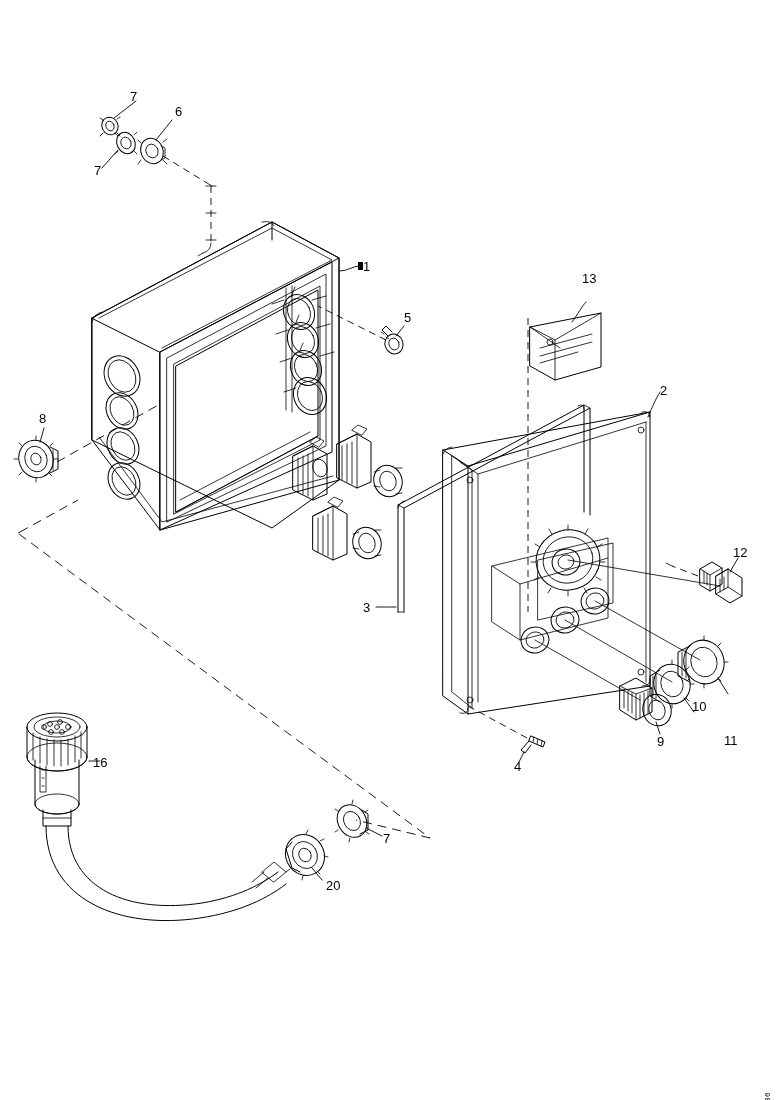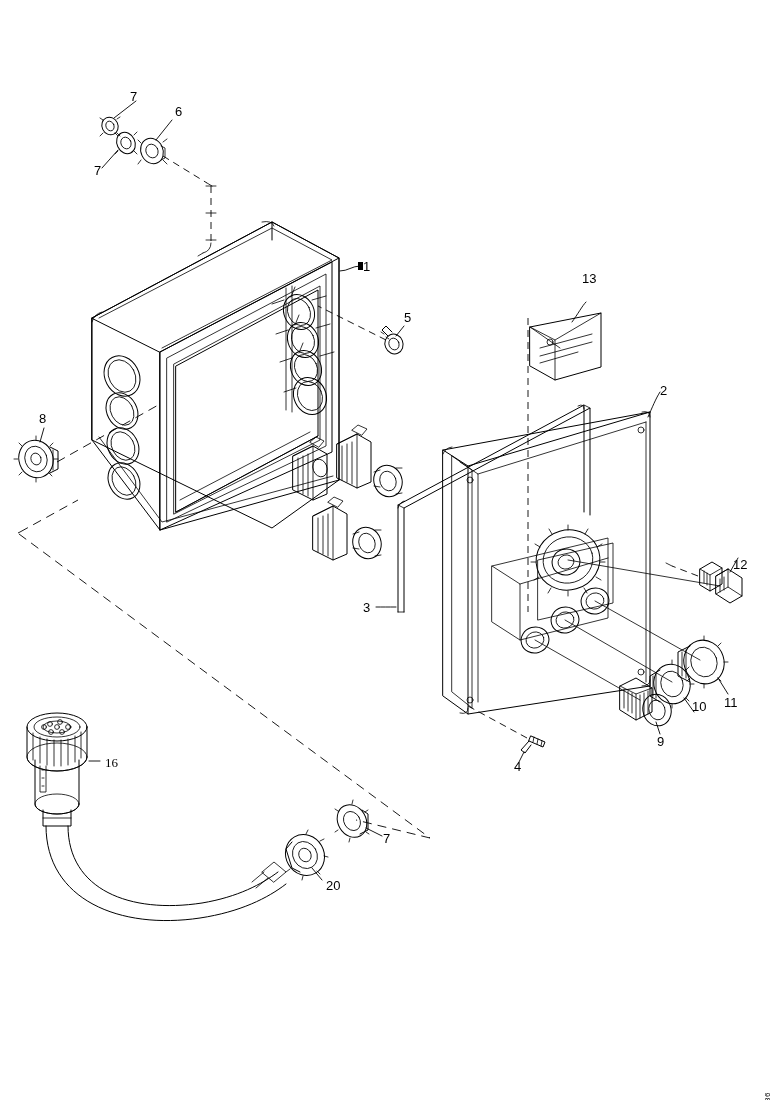--- a/index.html
+++ b/index.html
@@ -477,27 +477,27 @@
   <div class="callout" style="left:130px;top:90px;">7</div>
 
   <div class="callout" style="left:94px;top:164px;">7</div>
 
   <div class="callout" style="left:39px;top:412px;">8</div>
 
   <div class="callout" style="left:657px;top:735px;">9</div>
 
   <div class="callout" style="left:692px;top:700px;">10</div>
 
-  <div class="callout" style="left:724px;top:696px;">11</div>
-
-  <div class="callout" style="left:733px;top:558px;">12</div>
+  <div class="callout" style="left:724px;top:734px;">11</div>
+
+  <div class="callout" style="left:733px;top:546px;">12</div>
 
   <div class="callout" style="left:582px;top:272px;">13</div>
 
   <div class="callout" style="left:383px;top:832px;">7</div>
 
   <div class="callout" style="left:326px;top:879px;">20</div>
 
-  <div class="callout" style="left:105px;top:756px;font-family:Liberation Serif, serif;">16</div>
+  <div class="callout" style="left:93px;top:756px;">16</div>
 
   <div class="drawing-no">1389436</div>
 
 </div>
 
 </body></html>

